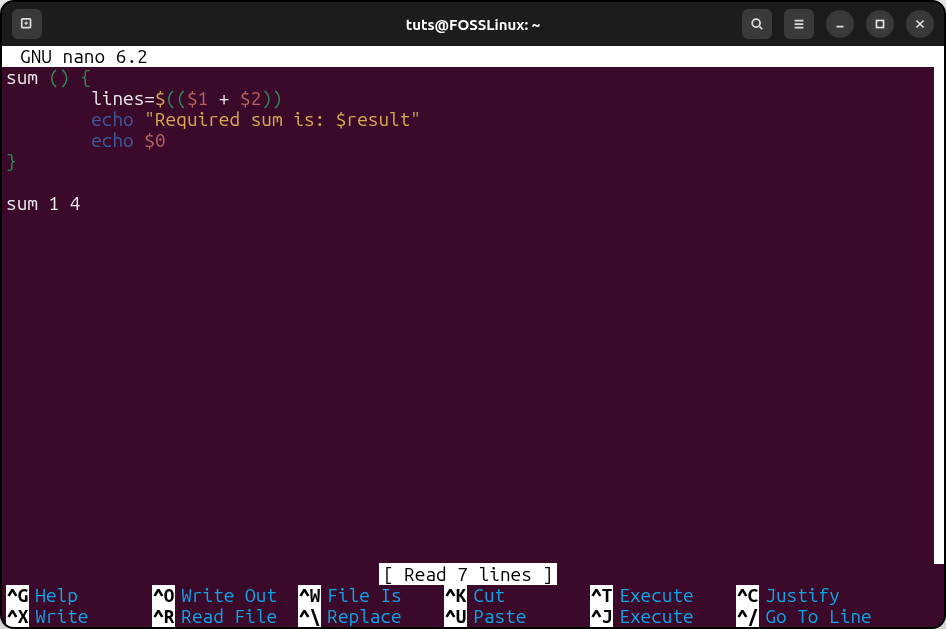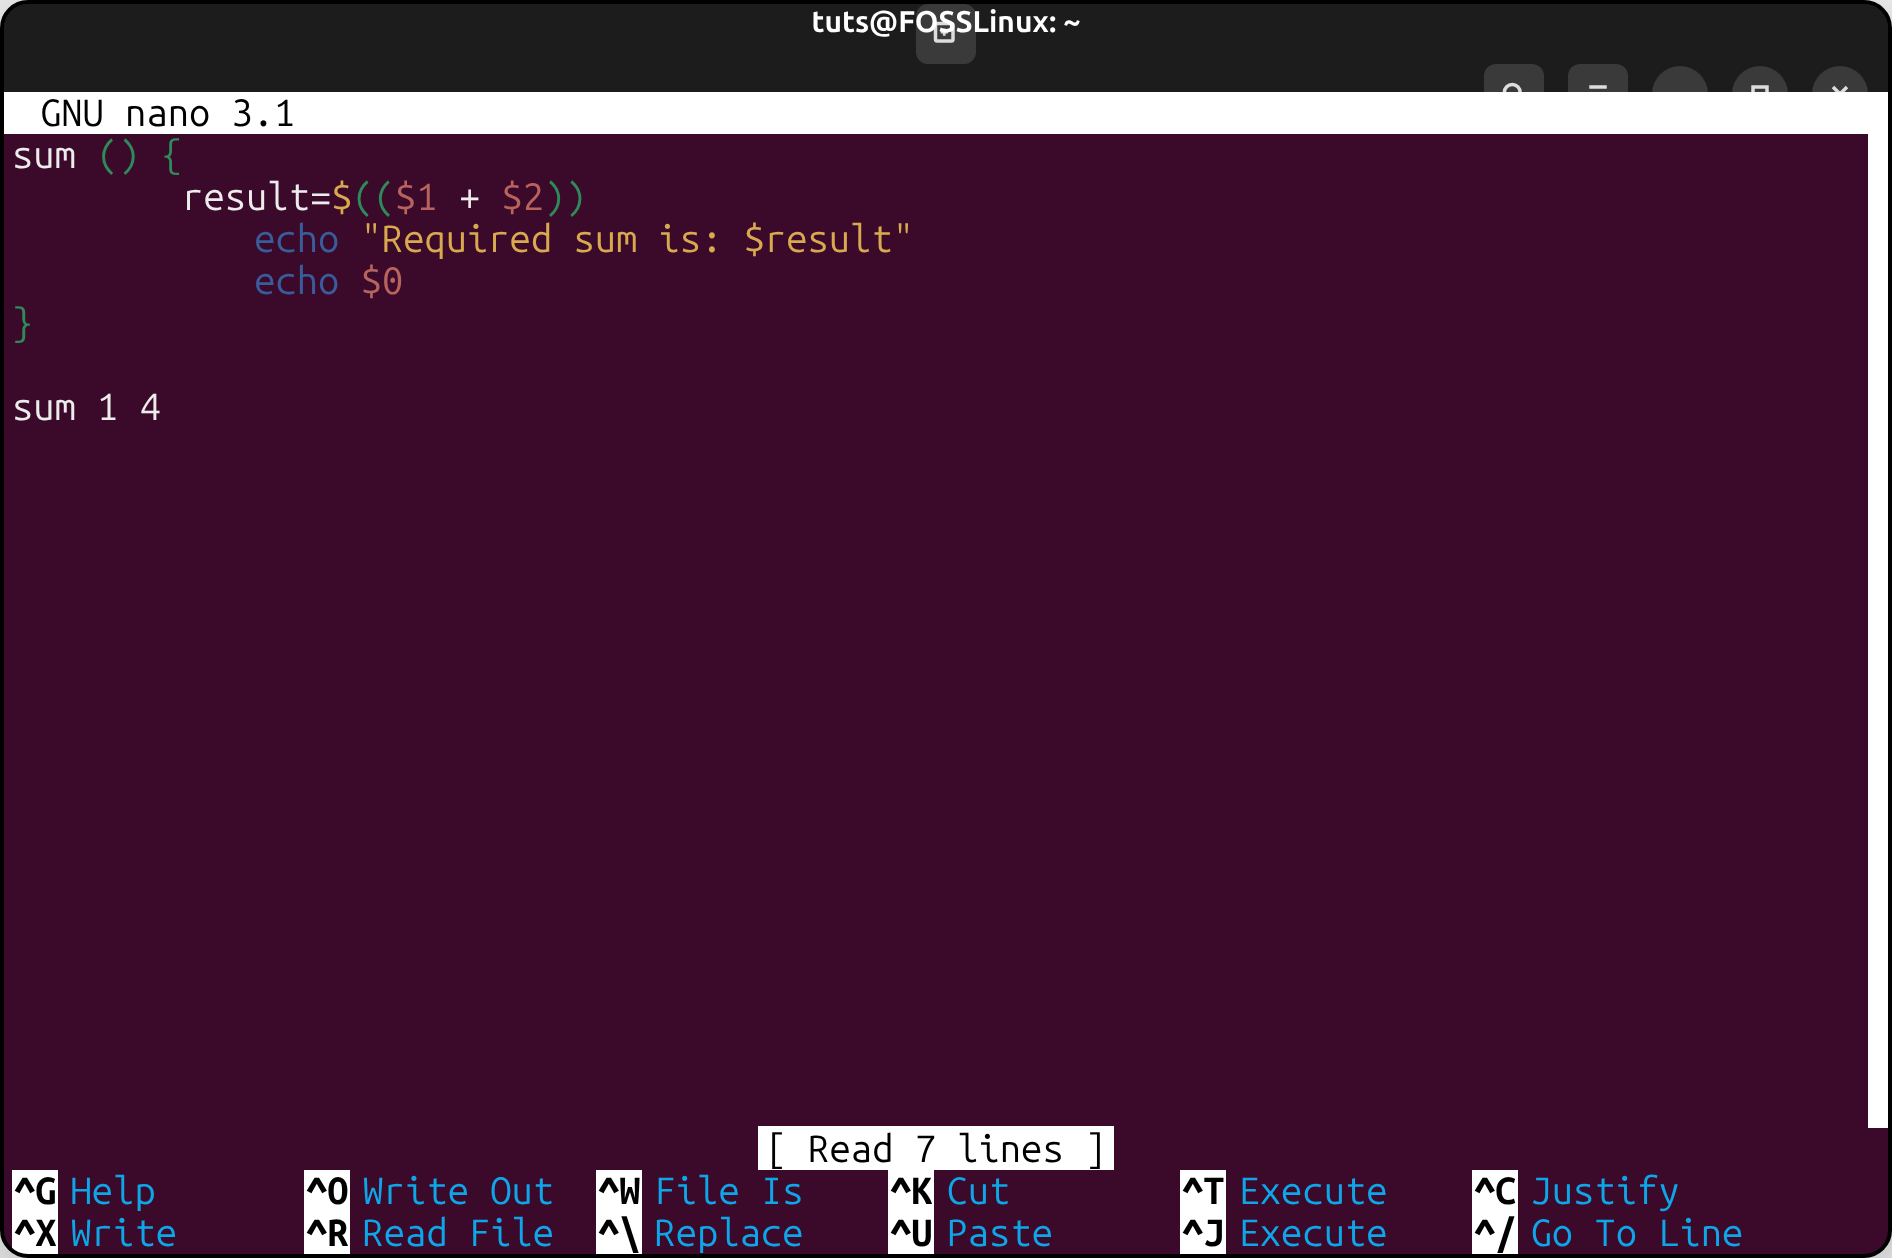--- a/index.html
+++ b/index.html
@@ -26,21 +26,20 @@
       flex-direction: column;
       border: 2px solid #000;
     }
     .titlebar {
       height: 44px;
       background: #1c1c1c;
       display: flex;
       align-items: center;
       padding: 0 10px;
       position: relative;
-      flex-direction: column;
     }
     .titlebar-left {
       display: flex;
       align-items: center;
     }
     .titlebar-title {
       position: absolute;
       left: 50%;
       transform: translateX(-50%);
       color: #fff;
@@ -95,21 +94,21 @@
     }
     .nano-editor {
       flex: 1;
       padding: 0 4px;
       color: #fff;
       white-space: pre;
     }
     .c-yellow { color: #d8a94f; }
     .c-green { color: #2f8a5a; }
     .c-red { color: #b8635e; }
-    .c-blue { color: #385c9c; margin-left: 36px; }
+    .c-blue { color: #385c9c; }
     .c-white { color: #ececec; }
     .nano-footer {
       padding: 0 4px;
       color: #fff;
     }
     .status-line {
       text-align: center;
       height: 21px;
     }
     .status-box {
@@ -189,25 +188,25 @@
             <path d="M4 4l8 8M12 4l-8 8"></path>
           </svg>
       </div>
     </div>
   </div>
 
   <div class="terminal">
     <div class="scrollbar"></div>
 
     <div class="nano-header">
-      <span class="header-app">GNU nano 3.1</span>
+      <span class="header-app">GNU nano 6.2</span>
     </div>
 
     <div class="nano-editor"><span class="c-white">sum</span><span class="c-green"> () {</span>
-<span>        </span><span class="c-white">result</span><span class="c-white">=</span><span class="c-yellow">$</span><span class="c-green">((</span><span class="c-red">$1</span><span class="c-white"> + </span><span class="c-red">$2</span><span class="c-green">))</span>
+<span>        </span><span class="c-white">lines</span><span class="c-white">=</span><span class="c-yellow">$</span><span class="c-green">((</span><span class="c-red">$1</span><span class="c-white"> + </span><span class="c-red">$2</span><span class="c-green">))</span>
 <span>        </span><span class="c-blue">echo</span><span> </span><span class="c-yellow">"Required sum is: $result"</span>
 <span>        </span><span class="c-blue">echo</span><span> </span><span class="c-red">$0</span>
 <span class="c-green">}</span>
 
 <span class="c-white">sum 1 4</span></div>
 
     <div class="nano-footer">
       <div class="status-line">
         <span class="status-box">[ Read 7 lines ]</span>
       </div>

